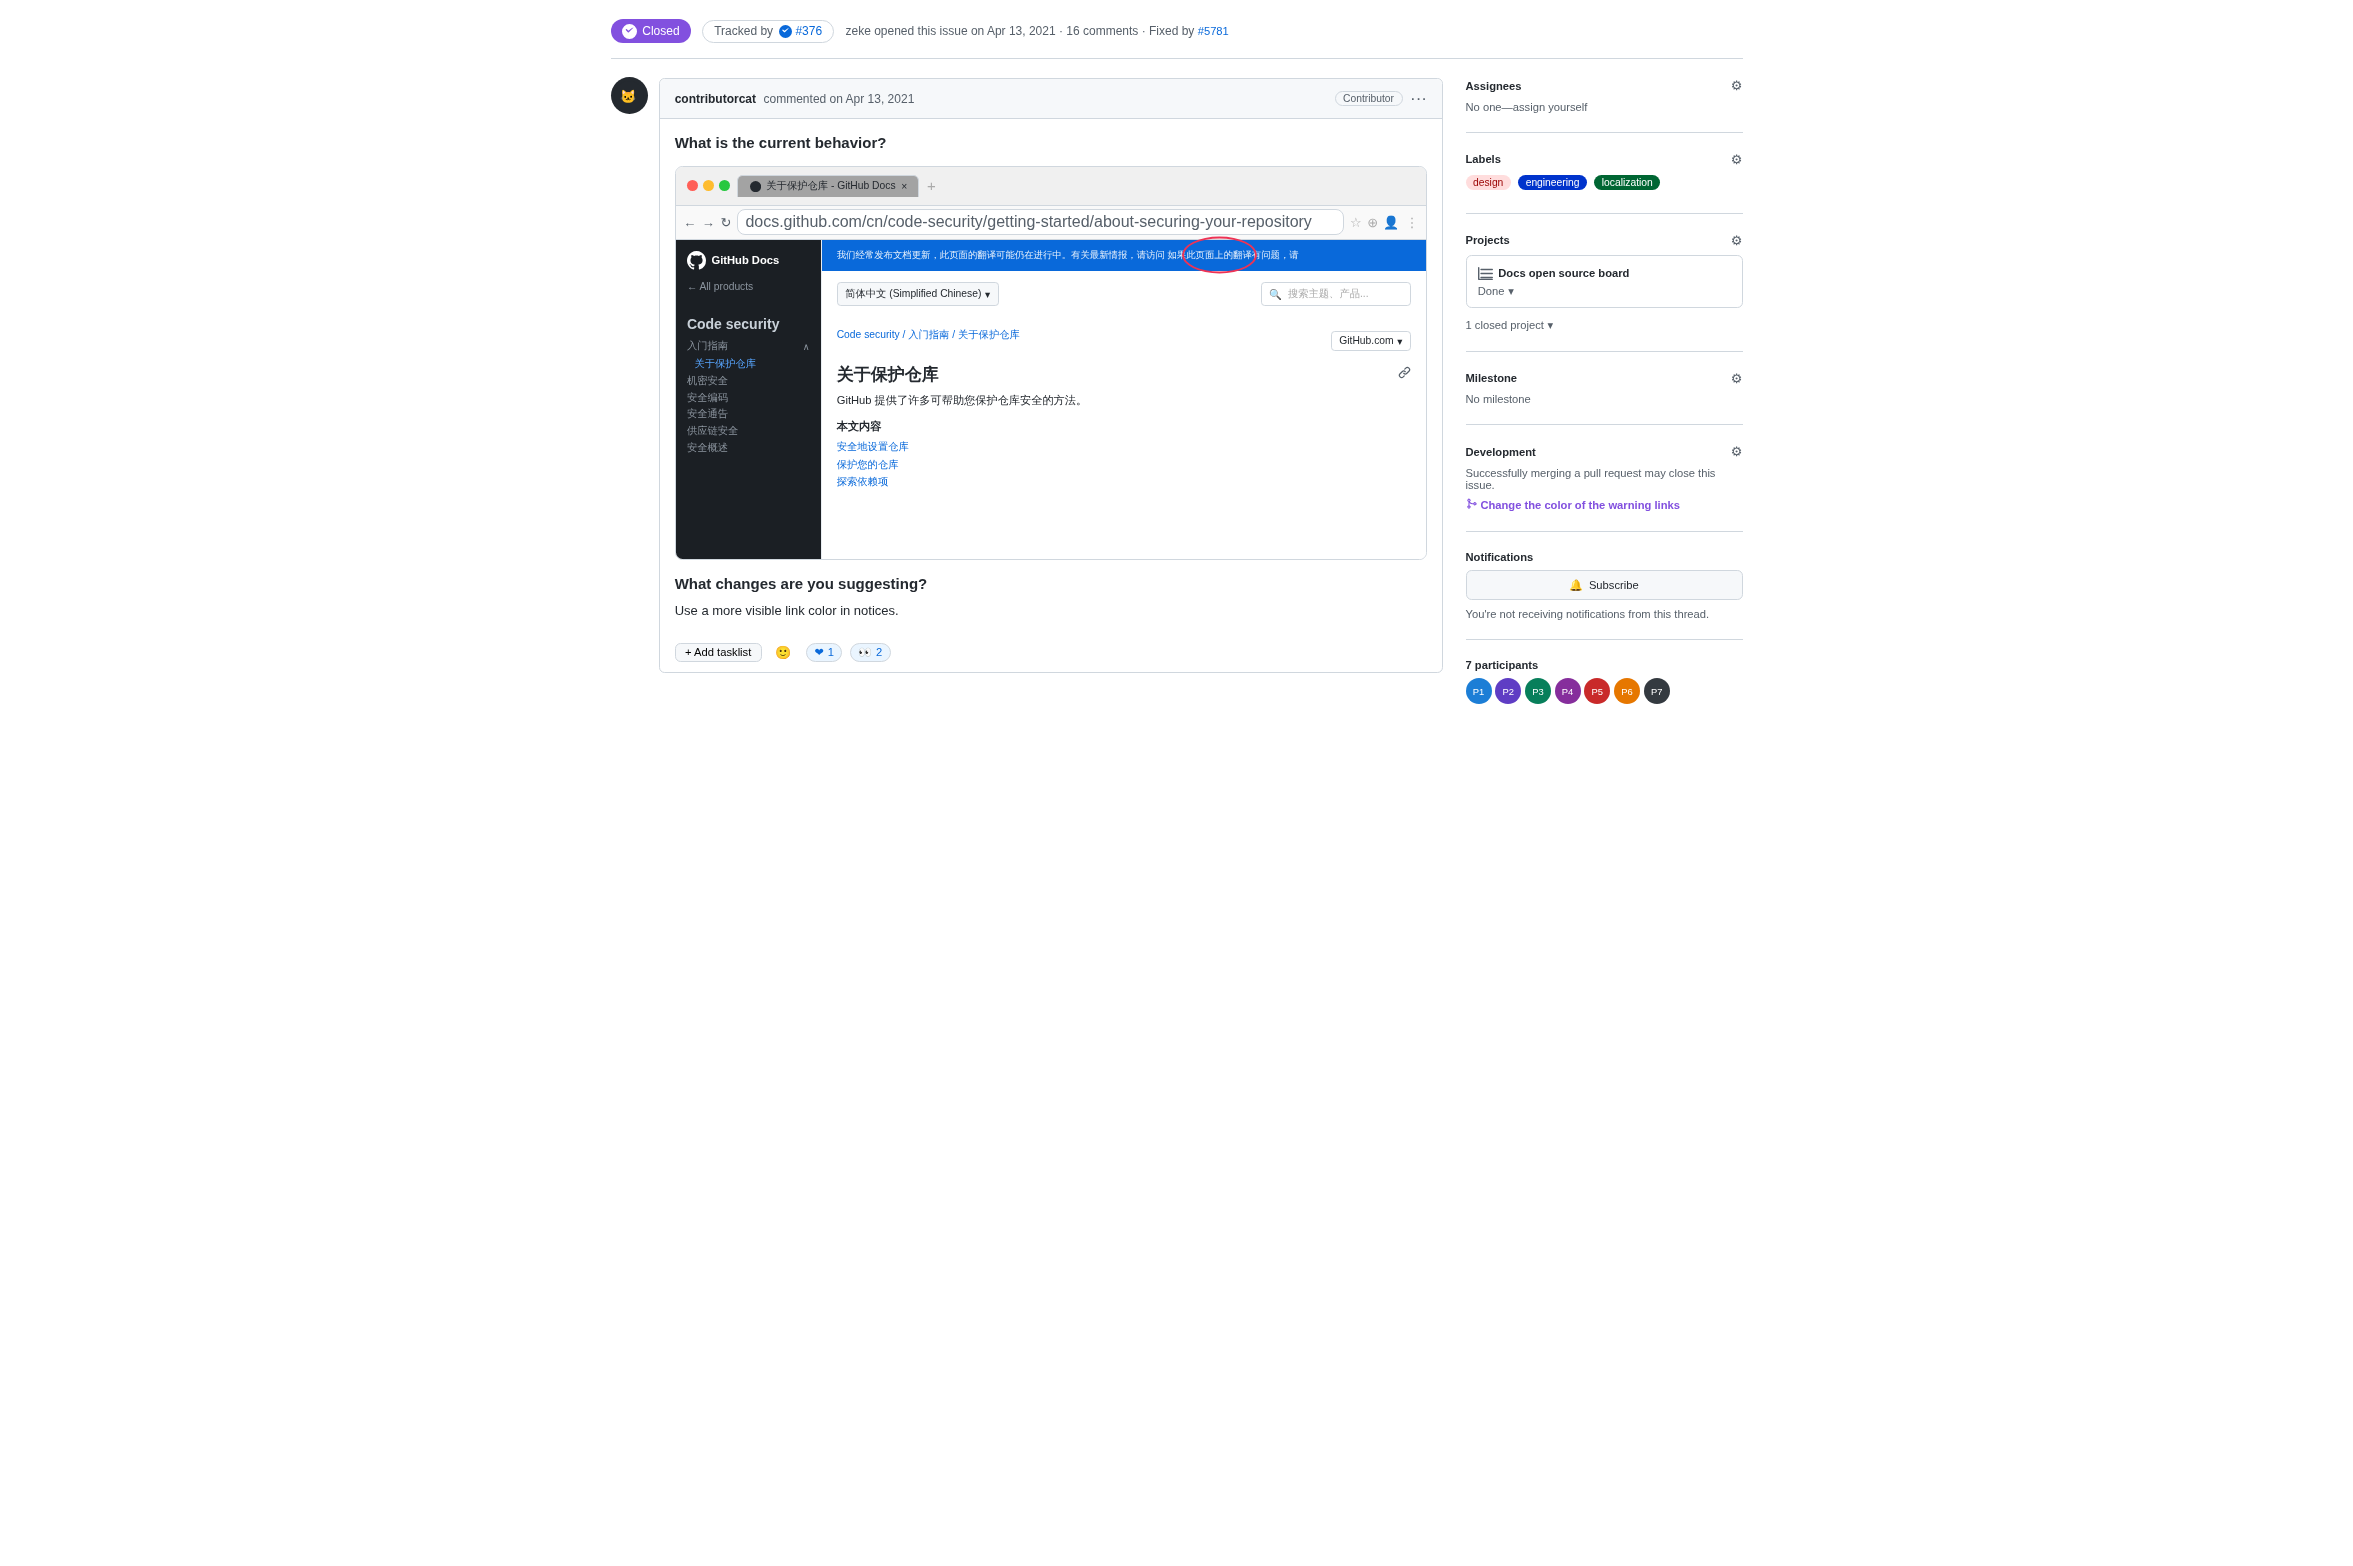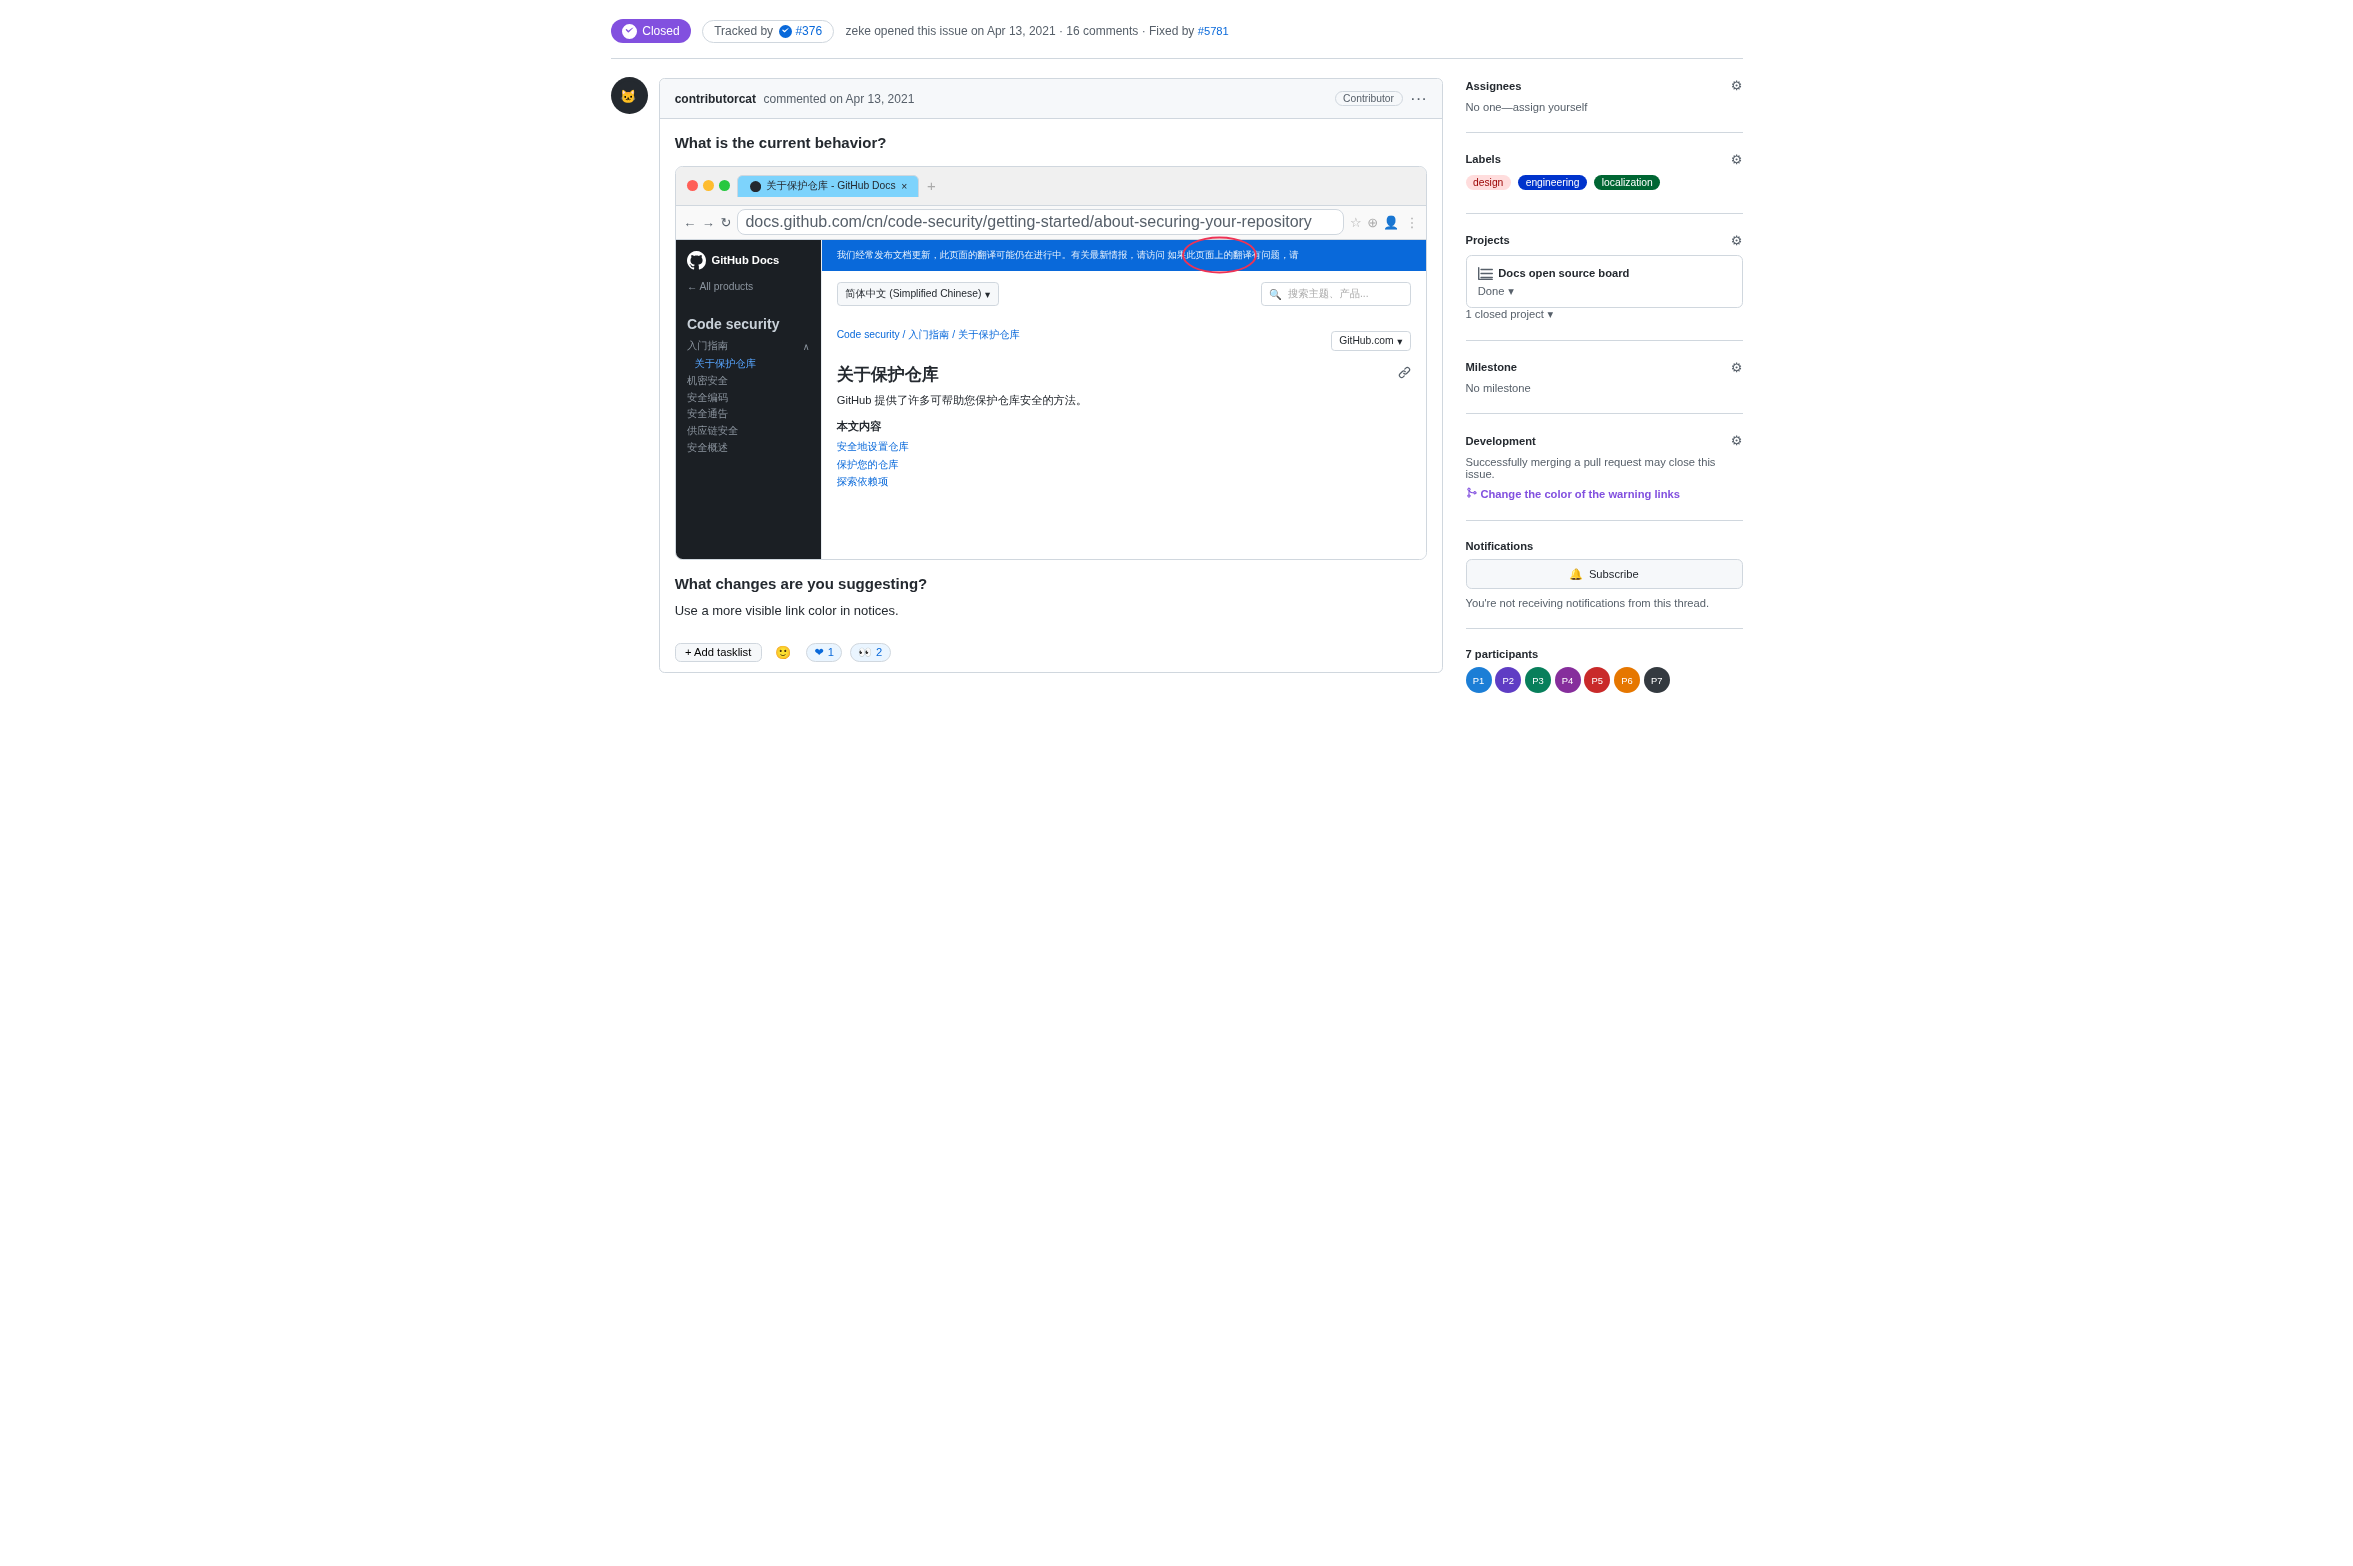--- a/index.html
+++ b/index.html
@@ -42,21 +42,21 @@
     .comment-body { padding: 15px; }
     
     
     .browser-mockup { border: 0.9px solid #d0d7de; border-radius: 7.5px; overflow: hidden; margin: 15px 0; background: #fff; }
     .browser-toolbar { background: #f0f0f0; padding: 7.5px 11.2px; display: flex; align-items: center; gap: 7.5px; border-bottom: 0.9px solid #d0d7de; }
     .browser-dots { display: flex; gap: 4.7px; }
     .dot { width: 11.2px; height: 11.2px; border-radius: 50%; }
     .dot-red { background: #ff5f57; }
     .dot-yellow { background: #febc2e; }
     .dot-green { background: #28c840; }
-    .browser-tab { background: #7dd3fc; border-radius: 5.6px 5.6px 0 0; padding: 3.7px 11.2px; font-size: 10.3px; display: flex; align-items: center; gap: 5.6px; border: 0.9px solid #d0d7de; border-bottom: none; }
+    .browser-tab { background: #a3a3a3; border-radius: 5.6px 5.6px 0 0; padding: 3.7px 11.2px; font-size: 10.3px; display: flex; align-items: center; gap: 5.6px; border: 0.9px solid #d0d7de; border-bottom: none; }
     .browser-nav { display: flex; align-items: center; gap: 5.6px; padding: 3.7px 7.5px; background: #f9f9f9; border-bottom: 0.9px solid #d0d7de; }
     .url-bar { flex: 1; background: #fff; border: 0.9px solid #d0d7de; border-radius: 8px; padding: 2.8px 7.5px; font-size: 16px; color: #57606a; }
     .page-content-mock { display: flex; min-height: 319px; }
     .sidebar-mock { width: 146px; background: #fff; border-right: 0.9px solid #e8edf1; padding: 11.2px; flex-shrink: 0; }
     .main-mock { flex: 1; background: #fff; }
     .blue-banner { background: #0969da; color: rgba(255,255,255,0.9); padding: 9.4px 15px; font-size: 10.3px; display: flex; align-items: center; position: relative; }
     .blue-banner .circle-highlight { position: absolute; right: 169px; top: 50%; transform: translateY(-50%); width: 75px; height: 37px; border: 2.3px solid #e35; border-radius: 50%; }
     .sidebar-logo { font-size: 11.2px; font-weight: 600; color: #24292f; margin-bottom: 11.2px; display: flex; align-items: center; gap: 5.6px; }
     .lang-selector { background: #f6f8fa; border: 0.9px solid #d0d7de; border-radius: 3.7px; padding: 3.7px 7.5px; font-size: 10.3px; display: inline-flex; align-items: center; gap: 3.7px; margin-bottom: 11.2px; }
     .search-bar-mock { display: flex; align-items: center; gap: 5.6px; border: 0.9px solid #d0d7de; border-radius: 3.7px; padding: 3.7px 7.5px; font-size: 10.3px; color: #57606a; width: 150px; margin-bottom: 11.2px; }
@@ -84,21 +84,21 @@
     .sidebar-muted { font-size: 11.2px; color: #57606a; }
     .sidebar-link { color: #0969da; text-decoration: none; font-size: 11.2px; }
     
     
     .label { display: inline-flex; align-items: center; padding: 1.9px 7.5px; border-radius: 19px; font-size: 10.3px; font-weight: 500; margin-right: 3.7px; margin-bottom: 3.7px; }
     .label-design { background: #fdd; color: #9a0000; }
     .label-engineering { background: #0033cc; color: #fff; }
     .label-localization { background: #006633; color: #fff; }
     
     
-    .project-card { border: 0.9px solid #d0d7de; border-radius: 5.6px; padding: 9.4px 11.2px; margin-bottom: 0; }
+    .project-card { border: 0.9px solid #d0d7de; border-radius: 5.6px; padding: 9.4px 11.2px; margin-bottom: 11px; }
     .project-card-title { font-size: 11.2px; font-weight: 600; display: flex; align-items: center; gap: 5.6px; margin-bottom: 3.7px; }
     .project-status { font-size: 11.2px; color: #57606a; display: flex; align-items: center; gap: 3.7px; }
     .closed-projects-toggle { font-size: 11.2px; color: #57606a; display: flex; align-items: center; gap: 3.7px; cursor: pointer; }
     
     
     .subscribe-btn { width: 100%; border: 0.9px solid #d0d7de; background: #f6f8fa; border-radius: 5.6px; padding: 7.5px; font-size: 11.2px; cursor: pointer; display: flex; align-items: center; justify-content: center; gap: 5.6px; color: #24292f; margin-bottom: 7.5px; }
     .subscribe-text { font-size: 11.2px; color: #57606a; }
     
     
     .participants-section { margin-bottom: 19px; }

